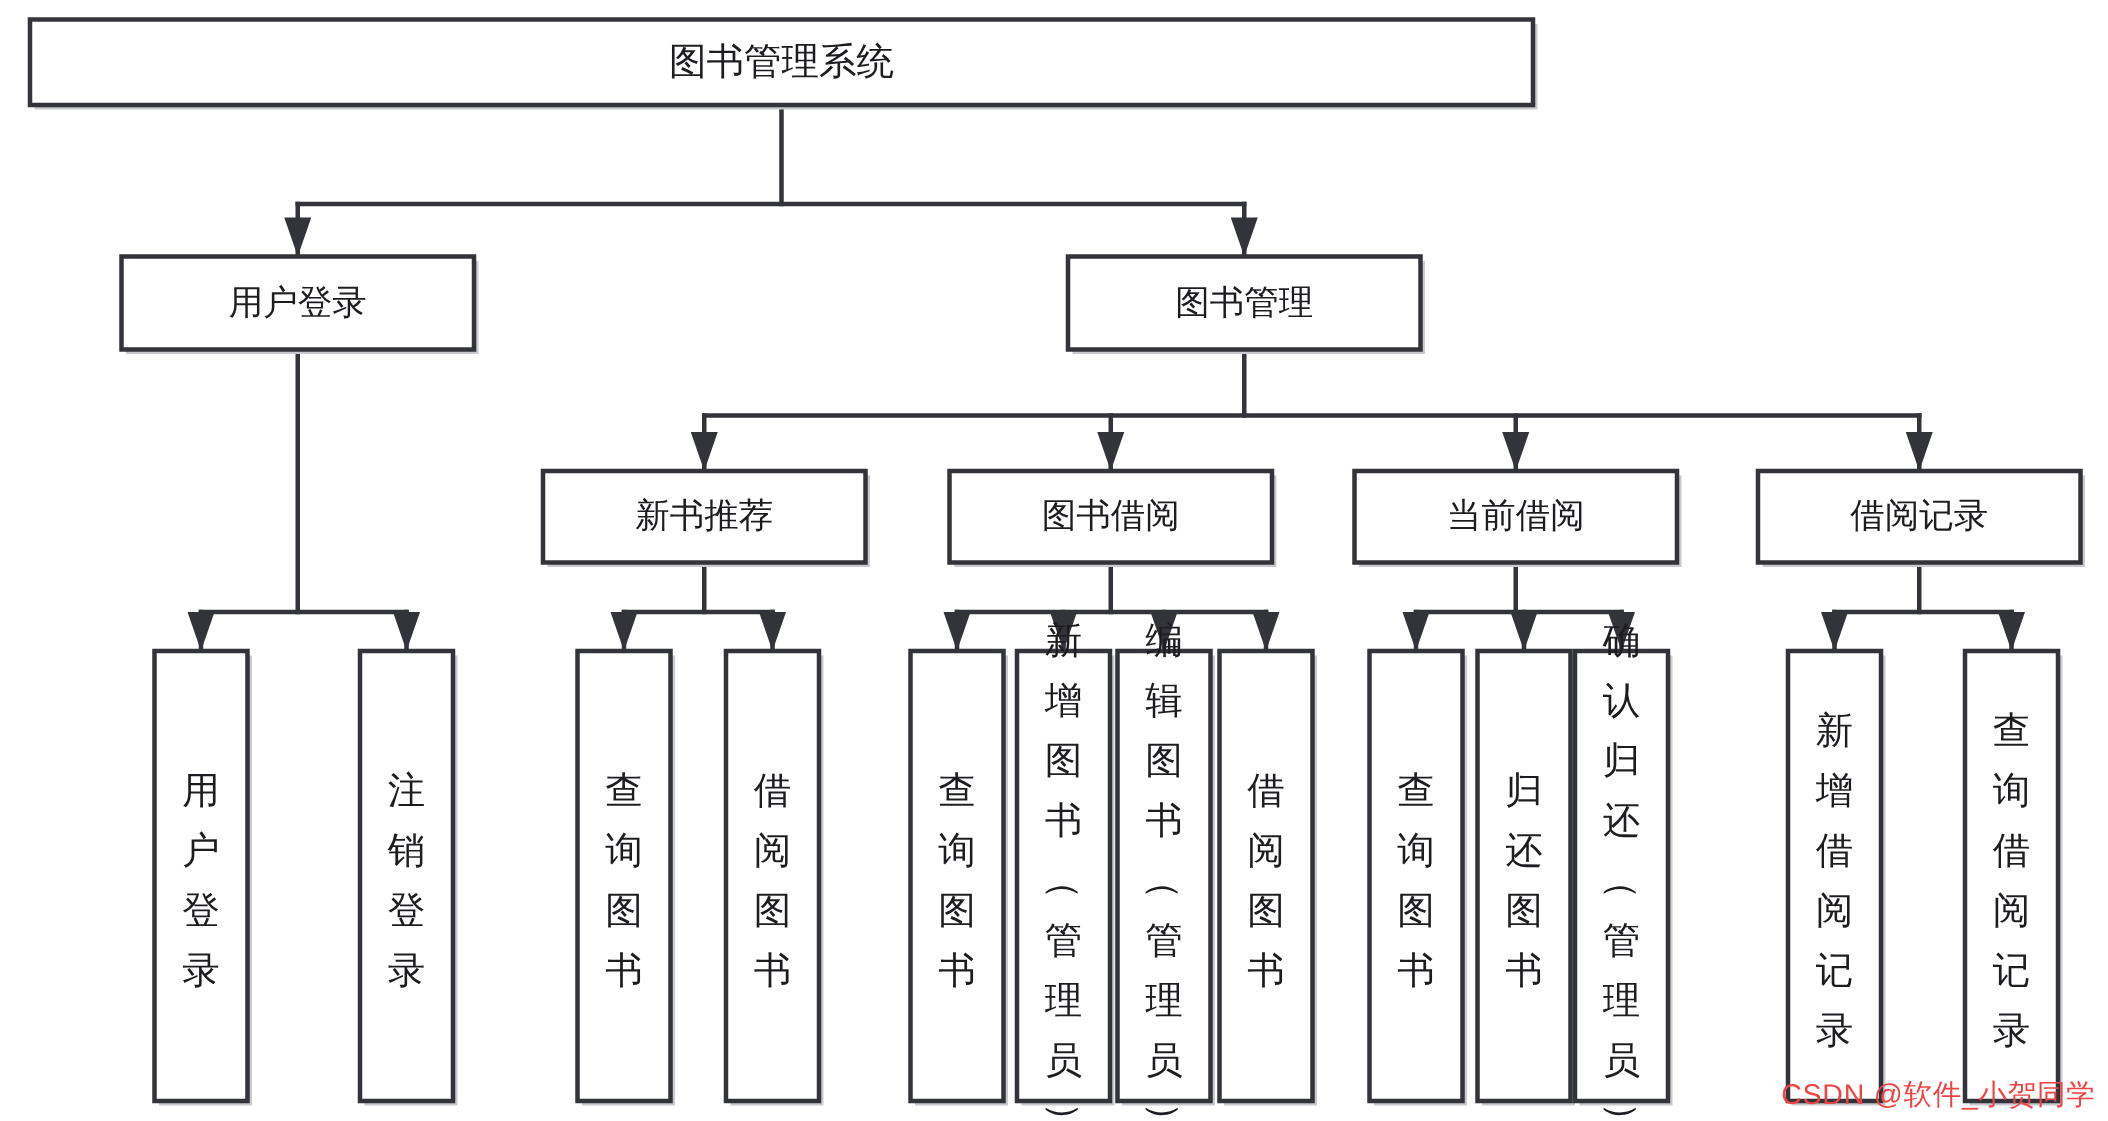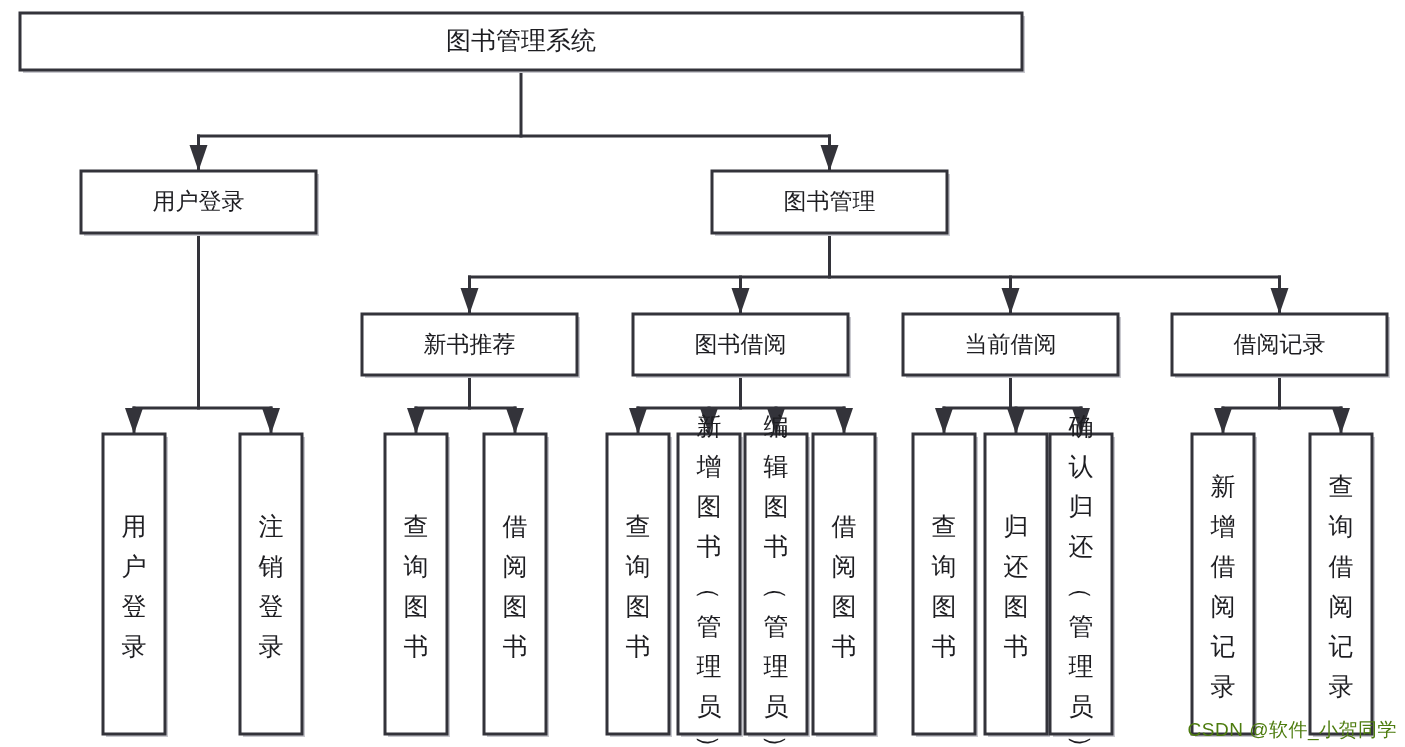--- a/index.html
+++ b/index.html
@@ -66,21 +66,21 @@
     font-size: 25px;
     fill: #1d1d21;
     text-anchor: middle;
   }
   .watermark {
     position: absolute;
     right: 8px;
     bottom: 4px;
     font-family: "Liberation Sans", "DejaVu Sans", sans-serif;
     font-size: 19px;
-    color: #4d7c0f;
+    color: #ef4444;
     letter-spacing: 0.5px;
     white-space: nowrap;
     user-select: none;
   }
 </style>
 </head>
 <body>
 
 <div id="diagram-root">
   <svg id="diagram-svg" viewBox="0 0 1405 747">

